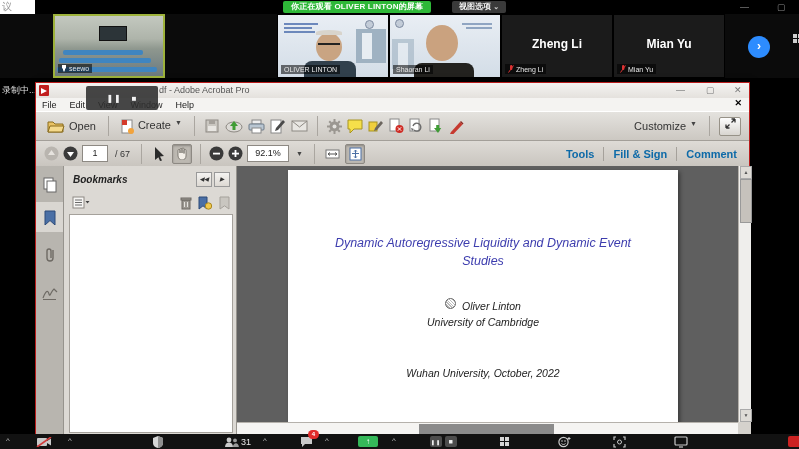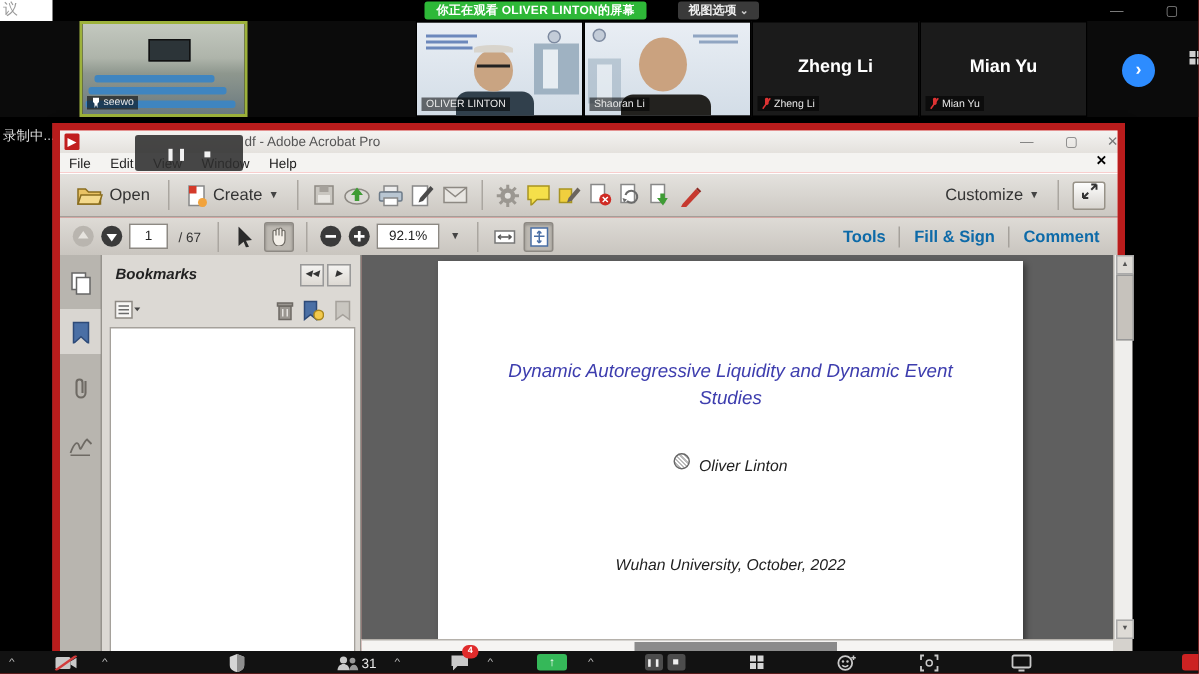--- a/index.html
+++ b/index.html
@@ -35,42 +35,42 @@
   .hair{position:absolute;height:5px;border-radius:50% 50% 0 0;background:#d8d4cc;}
   .crest{position:absolute;width:7px;height:7px;border-radius:50%;border:1px solid #7d8aa0;background:#c3ccd8;}
   .nextbtn{left:748px;top:22px;width:22px;height:22px;border-radius:50%;background:#2d8cff;color:#fff;
            font-weight:bold;font-size:12px;text-align:center;line-height:21px;}
   .edgegrid{left:793px;top:20px;width:10px;height:9px;}
   .edgegrid i{position:absolute;width:4px;height:4px;background:#cfcfcf;}
 
   .recording{left:2px;top:84px;color:#ddd;font-size:9px;}
 
   
-  .win{left:35px;top:82px;width:715px;height:355px;background:#ef4444;border:5px solid #b91c1c;
+  .win{left:35px;top:82px;width:715px;height:355px;background:#15803d;border:1px solid #b91c1c;
        box-sizing:border-box;box-shadow:2px 3px 8px rgba(0,0,0,.55);}
   .titlebar{left:0;top:0;width:100%;height:15px;background:linear-gradient(#f4f3f1,#e4e1dd);
             font-size:9px;color:#555;line-height:15px;}
   .pdficon{position:absolute;left:3px;top:2px;width:10px;height:11px;background:#c11e1e;border-radius:1px;}
   .pdficon:after{content:"";position:absolute;left:2px;top:3px;border-left:6px solid #fff;
                  border-top:3px solid transparent;border-bottom:3px solid transparent;}
   .wtitle{position:absolute;left:123px;top:0;}
   .tctl{position:absolute;top:0;color:#777;font-size:9px;}
   .recbox{position:absolute;left:50px;top:3px;width:72px;height:24px;background:rgba(45,45,45,.88);
           border-radius:2px;display:flex;align-items:center;justify-content:center;gap:10px;z-index:6;}
   .recbox span{color:#f2f2f2;font-size:8px;letter-spacing:1px;}
   .menubar{left:0;top:15px;width:100%;height:13px;background:#f4f3f1;display:flex;gap:13px;
            padding-left:6px;font-size:9px;color:#222;align-items:center;box-sizing:border-box;}
   .menux{position:absolute;right:7px;top:15px;font-size:9px;font-weight:bold;color:#000;}
 
   .toolbar{left:0;top:28px;width:100%;height:30px;background:linear-gradient(#e4e2de,#ccc8c2);
            border-top:1px solid #fff;border-bottom:1px solid #a39f99;box-sizing:border-box;
            display:flex;align-items:center;padding:0 8px;gap:5px;}
   .tsep{width:1px;height:20px;background:#aaa6a0;margin:0 4px;}
   .tlabel{font-size:11px;color:#333;}
-  .tbtn{display:flex;align-items:center;gap:4px;padding:2px 3px;border-radius:2px;}
+  .tbtn{display:flex;gap:4px;padding:2px 3px;border-radius:2px;}
   .caret{font-size:7px;color:#444;}
   .spacer{flex:1;}
   .expand{width:20px;height:17px;background:linear-gradient(#fdfdfd,#d8d5d0);border:1px solid #979288;
           border-radius:2px;text-align:center;line-height:15px;font-size:9px;color:#333;}
 
   .navbar{left:0;top:58px;width:100%;height:26px;background:linear-gradient(#dedbd6,#c9c5bf);
           border-bottom:1px solid #989characters;border-bottom:1px solid #98948e;box-sizing:border-box;
           display:flex;align-items:center;padding:0 10px 0 8px;gap:4px;}
   .circlebtn{width:15px;height:15px;border-radius:50%;display:flex;align-items:center;justify-content:center;}
   .pageinput{width:24px;height:15px;background:#fff;border:1px solid #8d8983;font-size:9px;
@@ -452,20 +452,21 @@
           </svg>
       </div>
       <div class="plist"></div>
     </div>
 
     <div class="abs viewer">
       <div class="page">
         <div class="stitle">Dynamic Autoregressive Liquidity and Dynamic Event Studies</div>
         <div class="sauthor">
           <div><span class="screst"></span><span>Oliver Linton</span></div>
+          <div>University of Cambridge</div>
         </div>
         <div class="svenue">Wuhan University, October, 2022</div>
       </div>
     </div>
 
     <div class="abs vscroll">
       <div class="varrow" style="top:0;">▲</div>
       <div class="vthumb"></div>
       <div class="varrow" style="bottom:0;">▼</div>
     </div>

